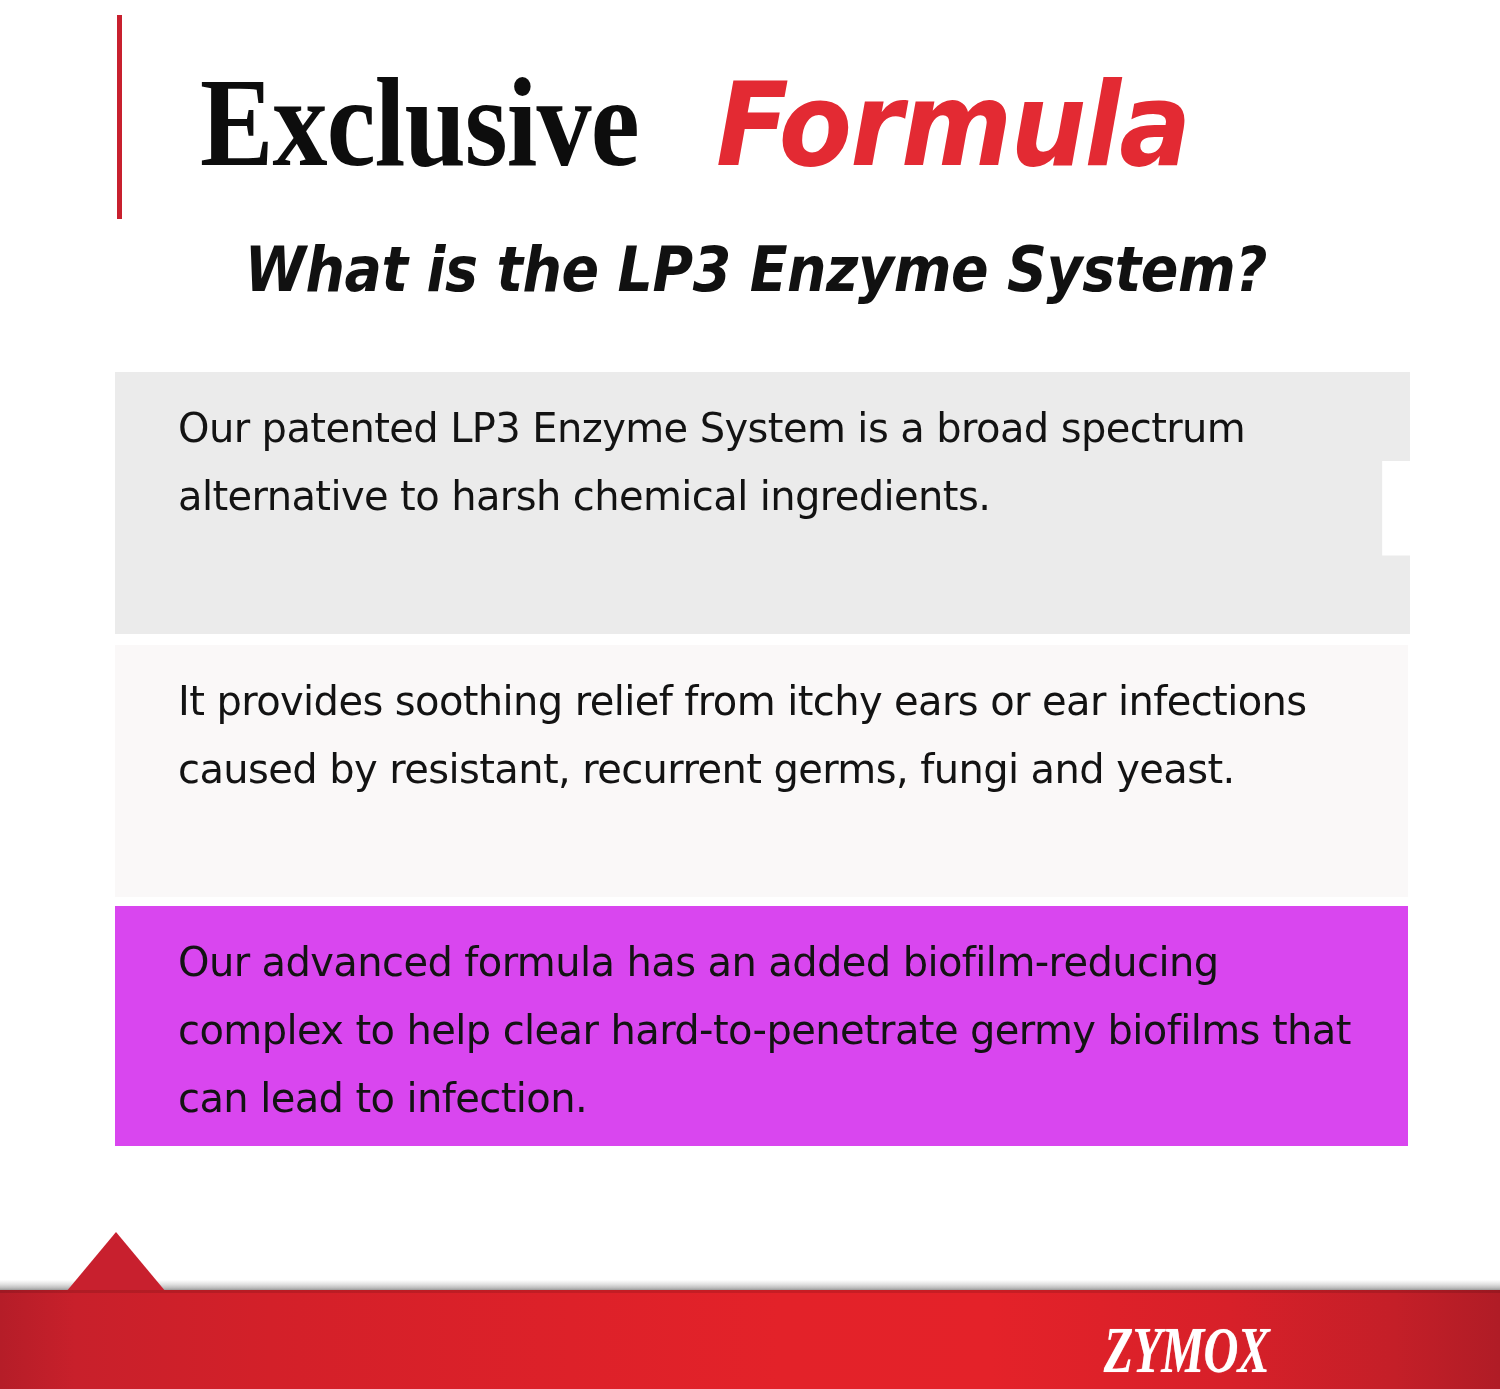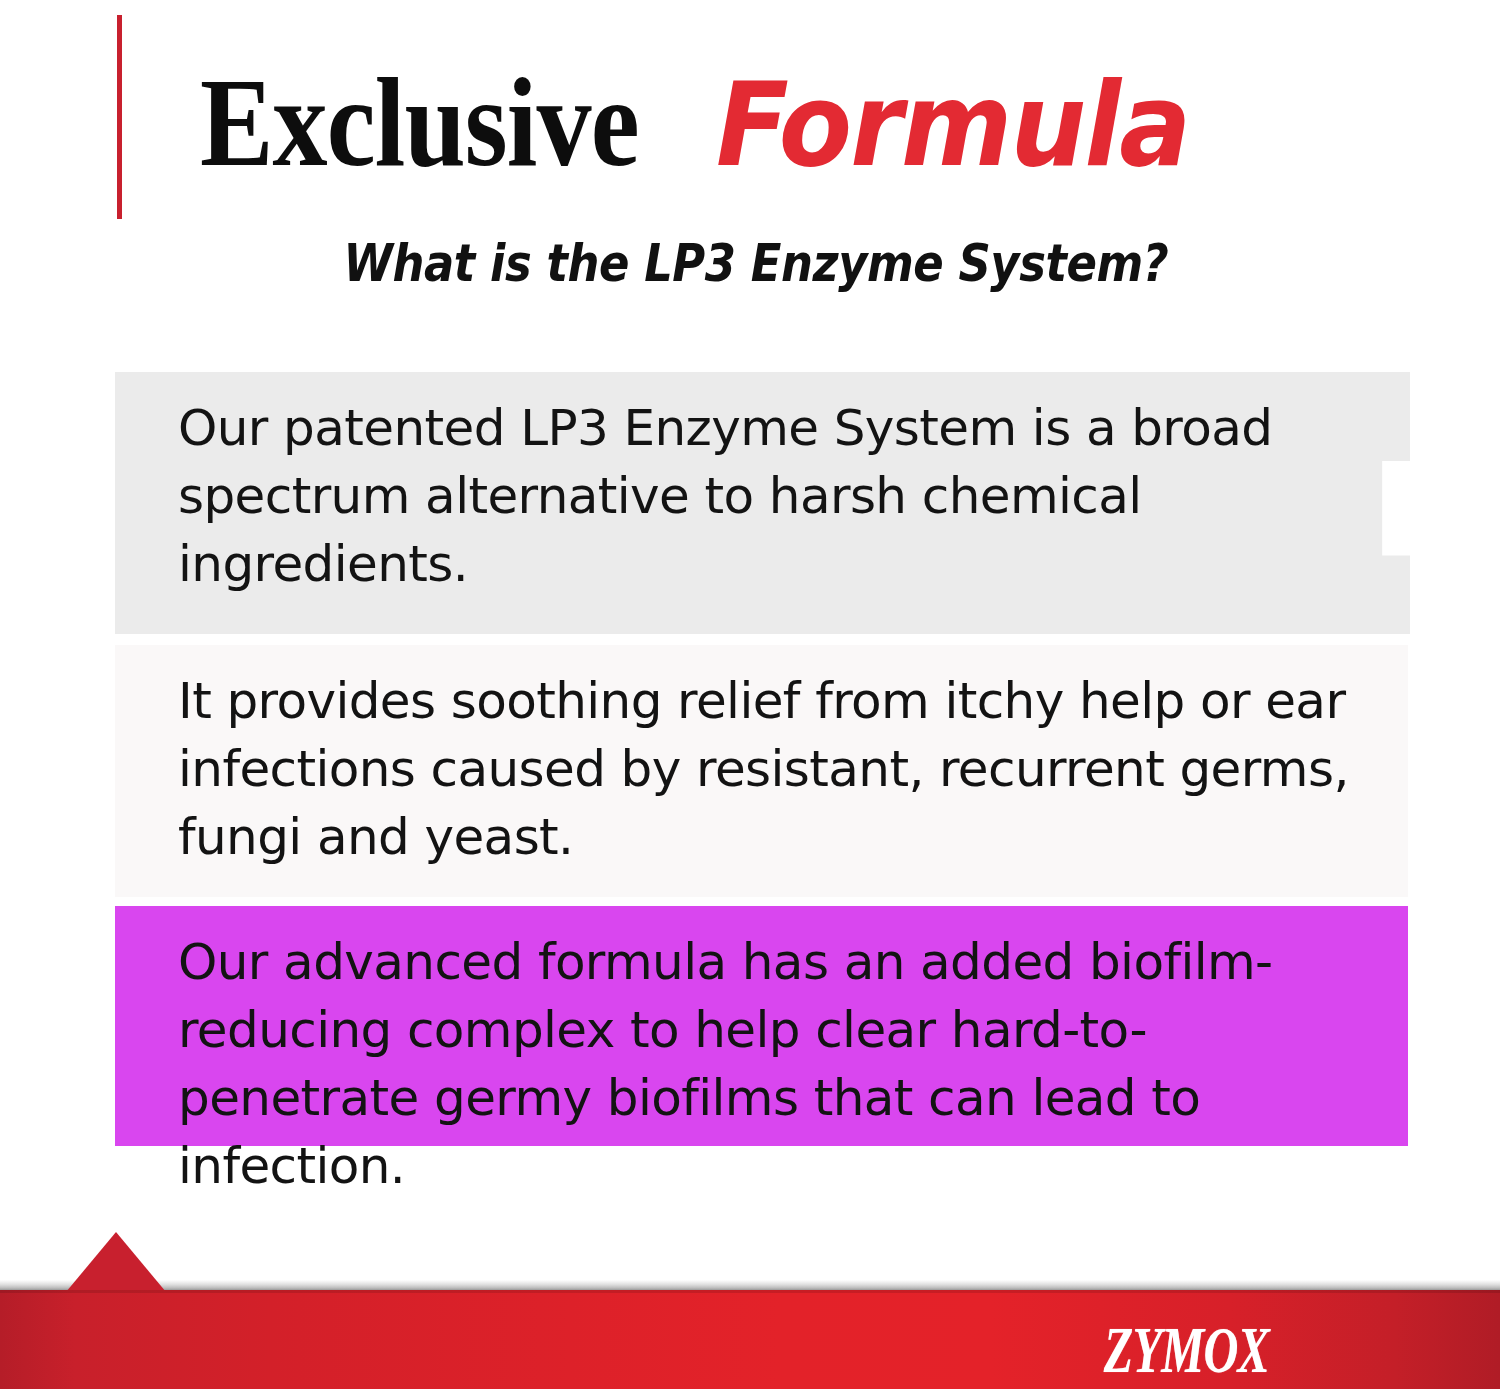--- a/index.html
+++ b/index.html
@@ -68,41 +68,41 @@
 
   .subhead {
     position: absolute;
     left: 0;
     top: 238px;
     width: 1500px;
     text-align: center;
     font-family: "DejaVu Sans", sans-serif;
     font-weight: bold;
     font-style: italic;
-    font-size: 51px;
+    font-size: 63px;
     line-height: 1;
     color: #111111;
     letter-spacing: -0.5px;
   }
   .subhead .shrink {
     display: inline-block;
     transform: scaleX(0.88);
     transform-origin: center center;
     padding-left: 14px;
   }
 
   
   .panel {
     position: absolute;
     left: 115px;
     box-sizing: border-box;
     padding: 22px 30px 0 63px;
     font-family: "DejaVu Sans", sans-serif;
     font-weight: 400;
-    font-size: 50px;
+    font-size: 40px;
     line-height: 68px;
     color: #131313;
     letter-spacing: -0.6px;
   }
   .panel-1 {
     top: 372px;
     width: 1295px;
     height: 262px;
     background: #ebebeb;
     
@@ -219,21 +219,21 @@
 
   <div class="subhead">
     <span class="shrink">What is the LP3 Enzyme System?</span>
   </div>
 
   <div class="panel panel-1">
     <p>Our patented LP3 Enzyme System is a broad spectrum alternative to harsh chemical ingredients.</p>
   </div>
 
   <div class="panel panel-2">
-    <p>It provides soothing relief from itchy help or ear infections caused by resistant, recurrent germs, fungi and yeast.</p>
+    <p>It provides soothing relief from itchy ears or ear infections caused by resistant, recurrent germs, fungi and yeast.</p>
   </div>
 
   <div class="panel panel-3">
     <p>Our advanced formula has an added biofilm-reducing complex to help clear hard-to-penetrate germy biofilms that can lead to infection.</p>
   </div>
 
   <div class="banner">
     <div class="banner-silver"></div>
     <div class="banner-peak"></div>
     <div class="banner-band"></div>

